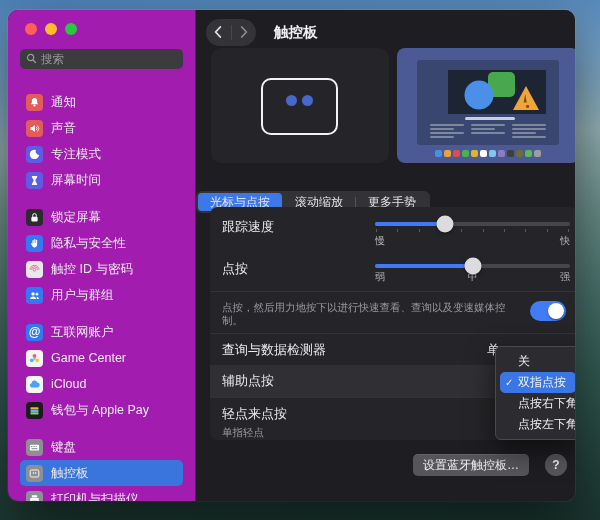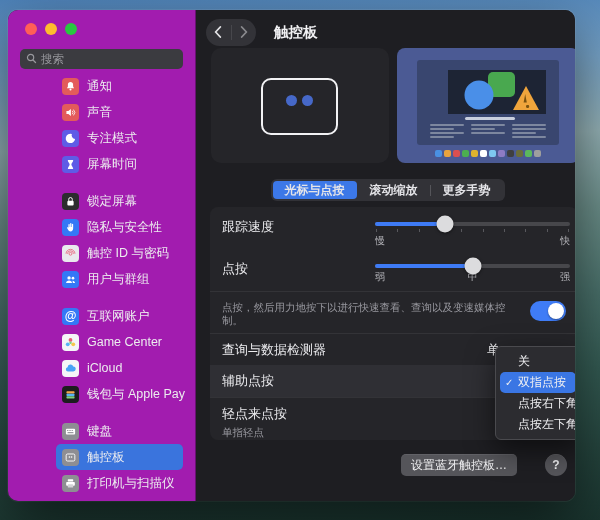--- a/index.html
+++ b/index.html
@@ -17,21 +17,21 @@
   }
   
   .sidebar { width:188px; flex:0 0 188px; background:#a21caf; height:100%; border-right:1px solid rgba(0,0,0,.35); }
   .traffic { display:flex; gap:8px; padding:13px 0 0 17px; height:34px; }
   .tl { width:12px; height:12px; border-radius:50%; }
   .tl.red{ background:#ff5f57; } .tl.yellow{ background:#febc2e; } .tl.green{ background:#28c840; }
   .search { margin:5px 12px 0 12px; height:20px; background:#3b3b40; border-radius:5px; display:flex; align-items:center; padding:0 6px; gap:4px; }
   .search svg { flex:0 0 auto; }
   .search input { flex:1; min-width:0; background:transparent; border:none; outline:none; color:#d8d8dc; font-size:11.5px; font-family:inherit; }
   .search input::placeholder { color:#98989d; }
-  .side-list { padding:4px 12px 0 12px;margin-left:36px; }
+  .side-list { padding:20px 12px 0 12px; }
   .side-sec { margin-bottom:11px; }
   .side-sec.tight { margin-bottom:6px; }
   .side-item { height:26px; display:flex; align-items:center; gap:8px; padding:0 6px; border-radius:5px; cursor:default; }
   .side-item.selected { background:#3a74dd; }
   .side-icon { width:17px; height:17px; border-radius:4px; display:flex; align-items:center; justify-content:center; flex:0 0 auto; font-size:11px; font-weight:bold; }
   .side-icon svg { width:13px; height:13px; display:block; }
   .side-label { font-size:12.5px; color:#ececef; white-space:nowrap; }
   
   .content { flex:1; position:relative; height:100%; background:#1e1e22; }
   .chead { height:44px; display:flex; align-items:center; padding-left:10px; }
@@ -49,21 +49,21 @@
   .vid-desktop { position:absolute; left:20px; right:20px; top:12px; height:85px; background:#39466f; border-radius:3px; }
   .vid-screen { position:absolute; left:31px; top:10px; width:98px; height:44px; background:#1d2434; }
   .vid-bar { position:absolute; left:48px; top:57px; width:50px; height:3px; background:#c9cfdd; border-radius:1.5px; }
   .vid-cols { position:absolute; left:13px; right:13px; top:64px; display:flex; gap:7px; }
   .vid-col { flex:1; display:flex; flex-direction:column; gap:2px; }
   .vid-line { height:2px; background:#8a93a8; border-radius:1px; opacity:.85; }
   .vid-line.short { width:70%; }
   .vid-dock { position:absolute; left:0; right:0; bottom:6px; display:flex; justify-content:center; gap:2px; }
   .dock-sq { width:7px; height:7px; border-radius:2px; }
   
-  .tabs-wrap { display:flex; justify-content:center; margin-top:16px;font-weight:bold; }
+  .tabs-wrap { display:flex; justify-content:flex-start; margin-top:28px; }
   .tabs { background:#323237; border-radius:6px; padding:2px; display:flex; align-items:center; height:22px; }
   .tab { font-size:12px; color:#e4e4e8; padding:0 12px; height:18px; line-height:18px; border-radius:4px; white-space:nowrap; }
   .tab.selected { background:#3c78e8; }
   .tabdiv { width:1px; height:11px; background:#55555a; }
   
   .card { position:absolute; left:14px; top:197px; width:368px; height:233px; background:#252529; border-radius:8px; overflow:hidden; }
   .row { position:relative; padding:0 12px; }
   .row.sep { border-top:1px solid rgba(255,255,255,.065); }
   .rlabel { font-size:13px; color:#ececef; }
   .rsub { font-size:10.5px; color:#98989f; margin-top:3px; line-height:1.25; }
@@ -83,21 +83,21 @@
   .r-line { height:32px; display:flex; align-items:center; }
   .r-line .value { position:absolute; right:78px; font-size:13px; color:#ececef; }
   .r-line.active { background:#2f2f34; }
   .r-tap { height:43px; padding-top:7px; }
   
   .menu { position:absolute; left:299px; top:336px; width:86px; background:#2c2c30; border:1px solid #4a4a4e; border-radius:6px; padding:4px; box-shadow:0 10px 28px rgba(0,0,0,.55); z-index:20; }
   .mitem { height:21px; display:flex; align-items:center; border-radius:5px; font-size:12px; color:#f0f0f2; padding:0 5px; white-space:nowrap; }
   .mitem .check { width:13px; font-size:10px; flex:0 0 auto; }
   .mitem.selected { background:#3a76e4; }
   
-  .footer { position:absolute; right:12px; top:444px; display:flex; gap:28px; align-items:center; }
+  .footer { position:absolute; right:12px; top:444px; display:flex; gap:16px; align-items:center; }
   .btn { height:22px; background:#55555a; border:none; border-radius:5px; color:#f0f0f2; font-size:12px; padding:0 10px; font-family:inherit; box-shadow:inset 0 .5px 0 rgba(255,255,255,.15); }
   .btn.help { width:22px; padding:0; border-radius:50%; font-weight:bold; }
 </style>
 </head>
 <body>
 
 <div class="window">
 
   <div class="sidebar">
     <div class="traffic">

